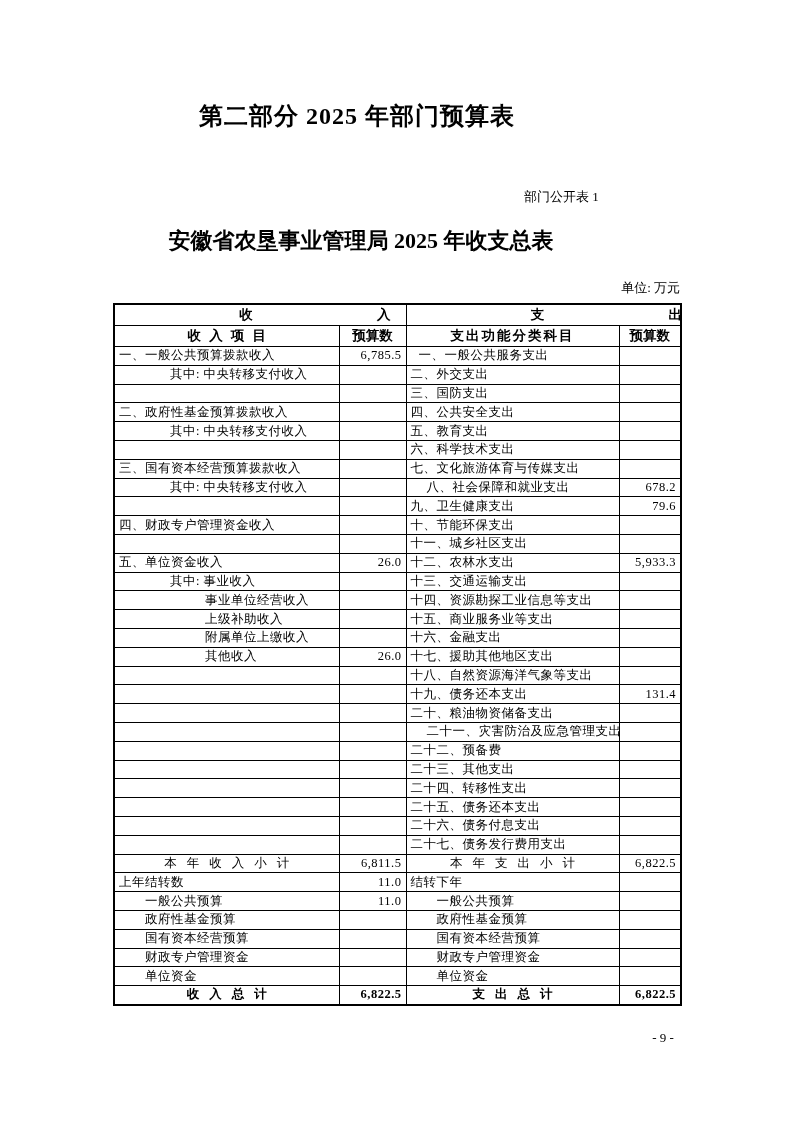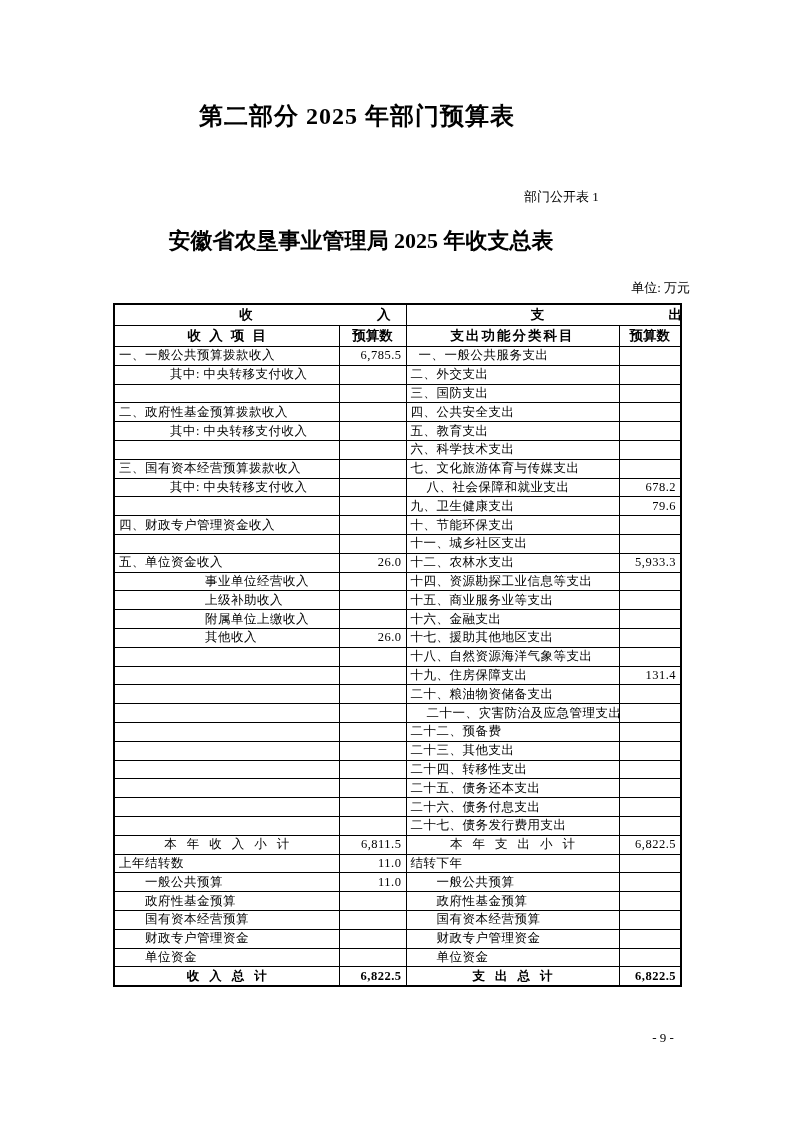--- a/index.html
+++ b/index.html
@@ -39,21 +39,21 @@
     left: 0;
     width: 722px;
     margin: 0;
     text-align: center;
     font-size: 22px;
     font-weight: bold;
   }
   .unit-note {
     position: absolute;
     top: 279px;
-    left: 123px;
+    left: 113px;
     width: 567px;
     text-align: right;
     font-size: 13px;
   }
   table.budget-table {
     position: absolute;
     top: 303px;
     left: 113px;
     width: 567px;
     border-collapse: collapse;
@@ -203,20 +203,26 @@
           <td style="padding-left: 4px;">十一、城乡社区支出</td>
           <td class="val"></td>
         </tr>
         <tr>
           <td style="padding-left: 4px;">五、单位资金收入</td>
           <td class="val">26.0</td>
           <td style="padding-left: 4px;">十二、农林水支出</td>
           <td class="val">5,933.3</td>
         </tr>
         <tr>
+          <td style="padding-left: 55px;">其中: 事业收入</td>
+          <td class="val"></td>
+          <td style="padding-left: 4px;">十三、交通运输支出</td>
+          <td class="val"></td>
+        </tr>
+        <tr>
           <td style="padding-left: 90px;">事业单位经营收入</td>
           <td class="val"></td>
           <td style="padding-left: 4px;">十四、资源勘探工业信息等支出</td>
           <td class="val"></td>
         </tr>
         <tr>
           <td style="padding-left: 90px;">上级补助收入</td>
           <td class="val"></td>
           <td style="padding-left: 4px;">十五、商业服务业等支出</td>
           <td class="val"></td>
@@ -235,21 +241,21 @@
         </tr>
         <tr>
           <td style="padding-left: 4px;"></td>
           <td class="val"></td>
           <td style="padding-left: 4px;">十八、自然资源海洋气象等支出</td>
           <td class="val"></td>
         </tr>
         <tr>
           <td style="padding-left: 4px;"></td>
           <td class="val"></td>
-          <td style="padding-left: 4px;">十九、住房保障支出</td>
+          <td style="padding-left: 4px;">十九、债务还本支出</td>
           <td class="val">131.4</td>
         </tr>
         <tr>
           <td style="padding-left: 4px;"></td>
           <td class="val"></td>
           <td style="padding-left: 4px;">二十、粮油物资储备支出</td>
           <td class="val"></td>
         </tr>
         <tr>
           <td style="padding-left: 4px;"></td>

